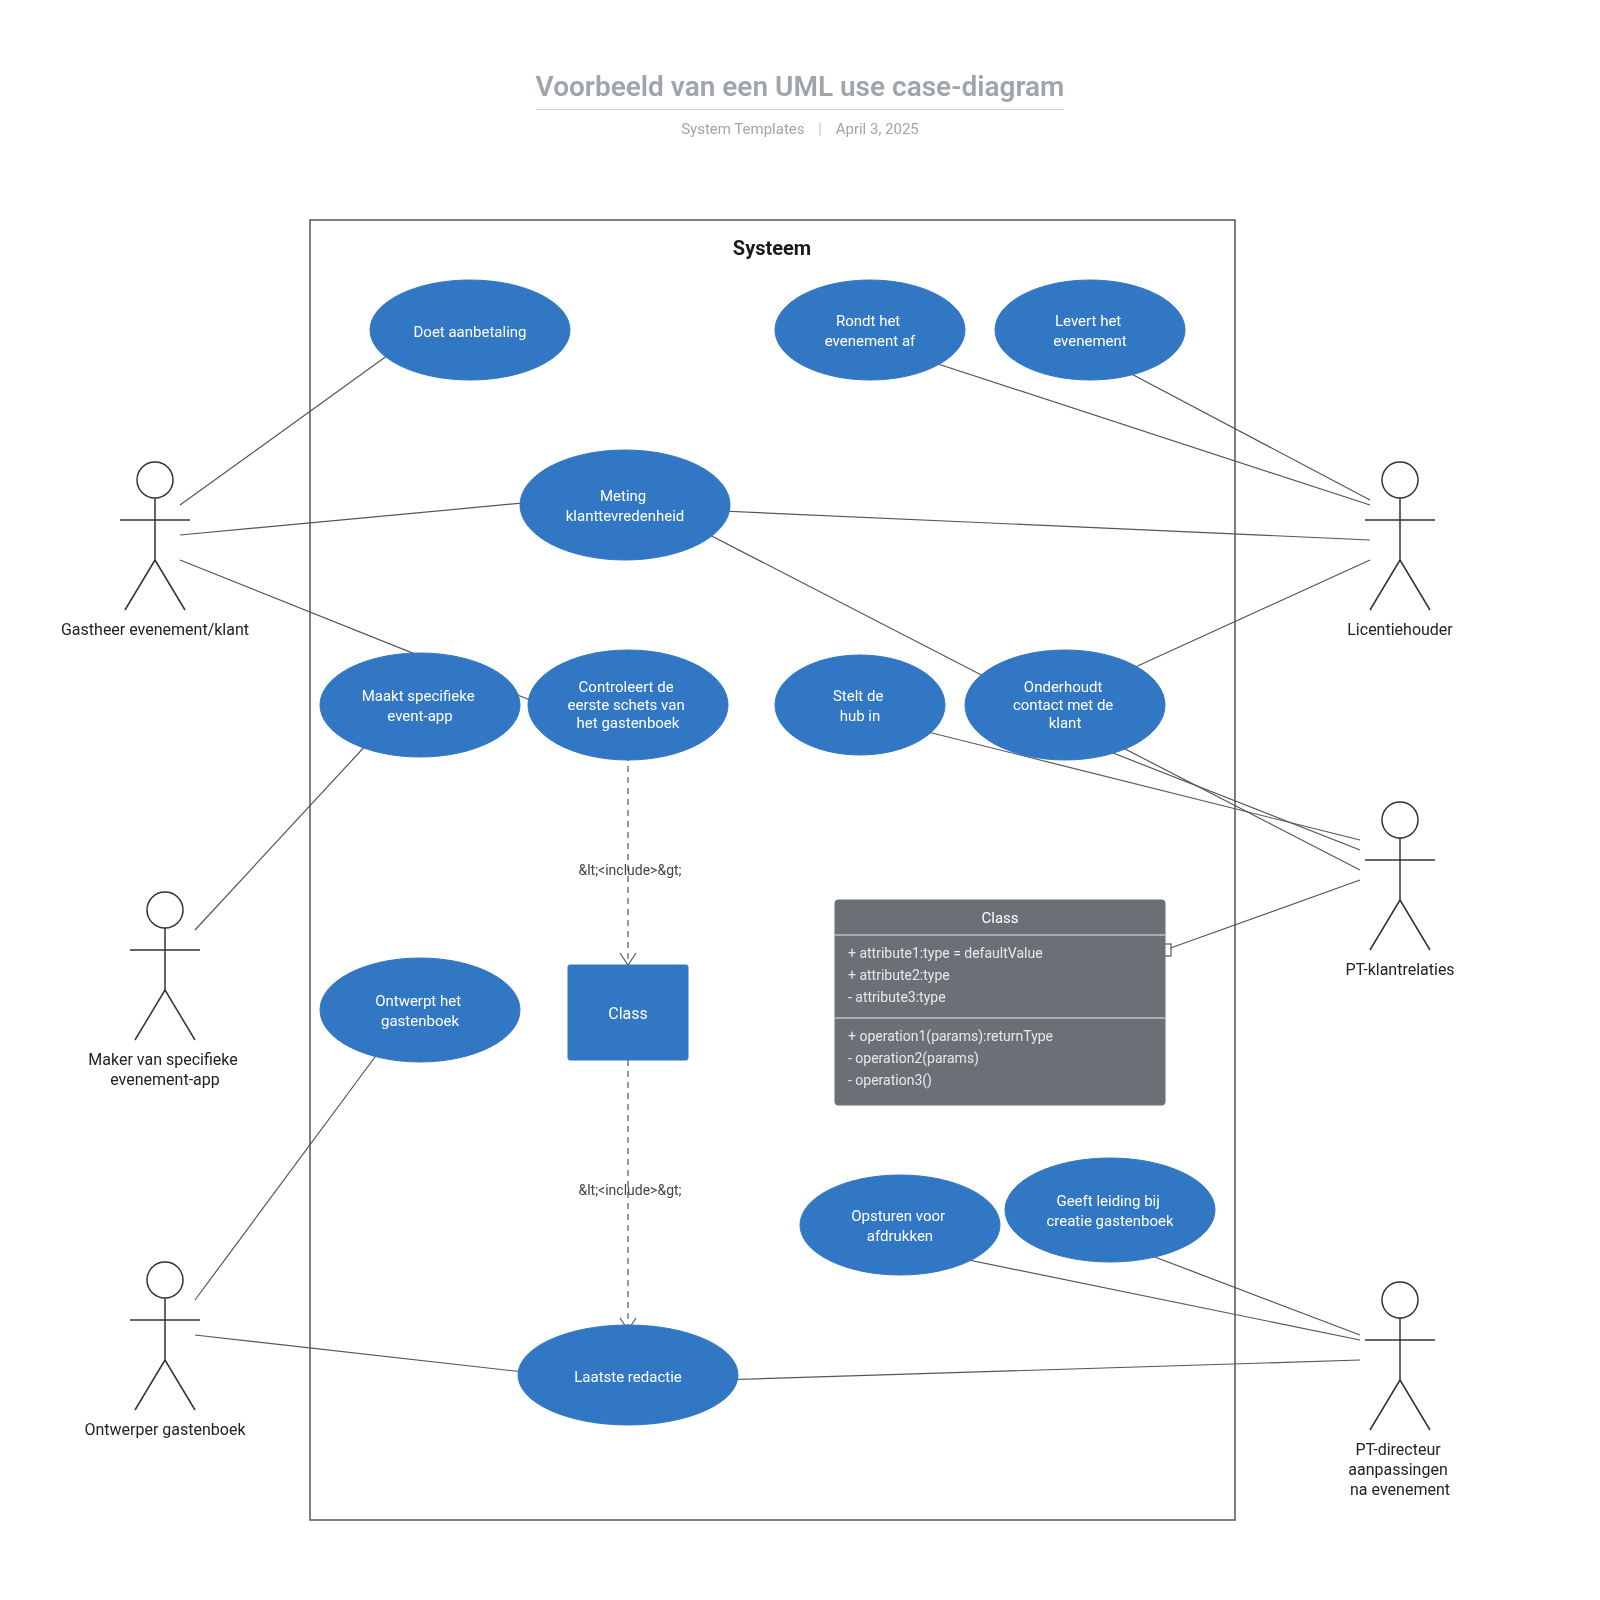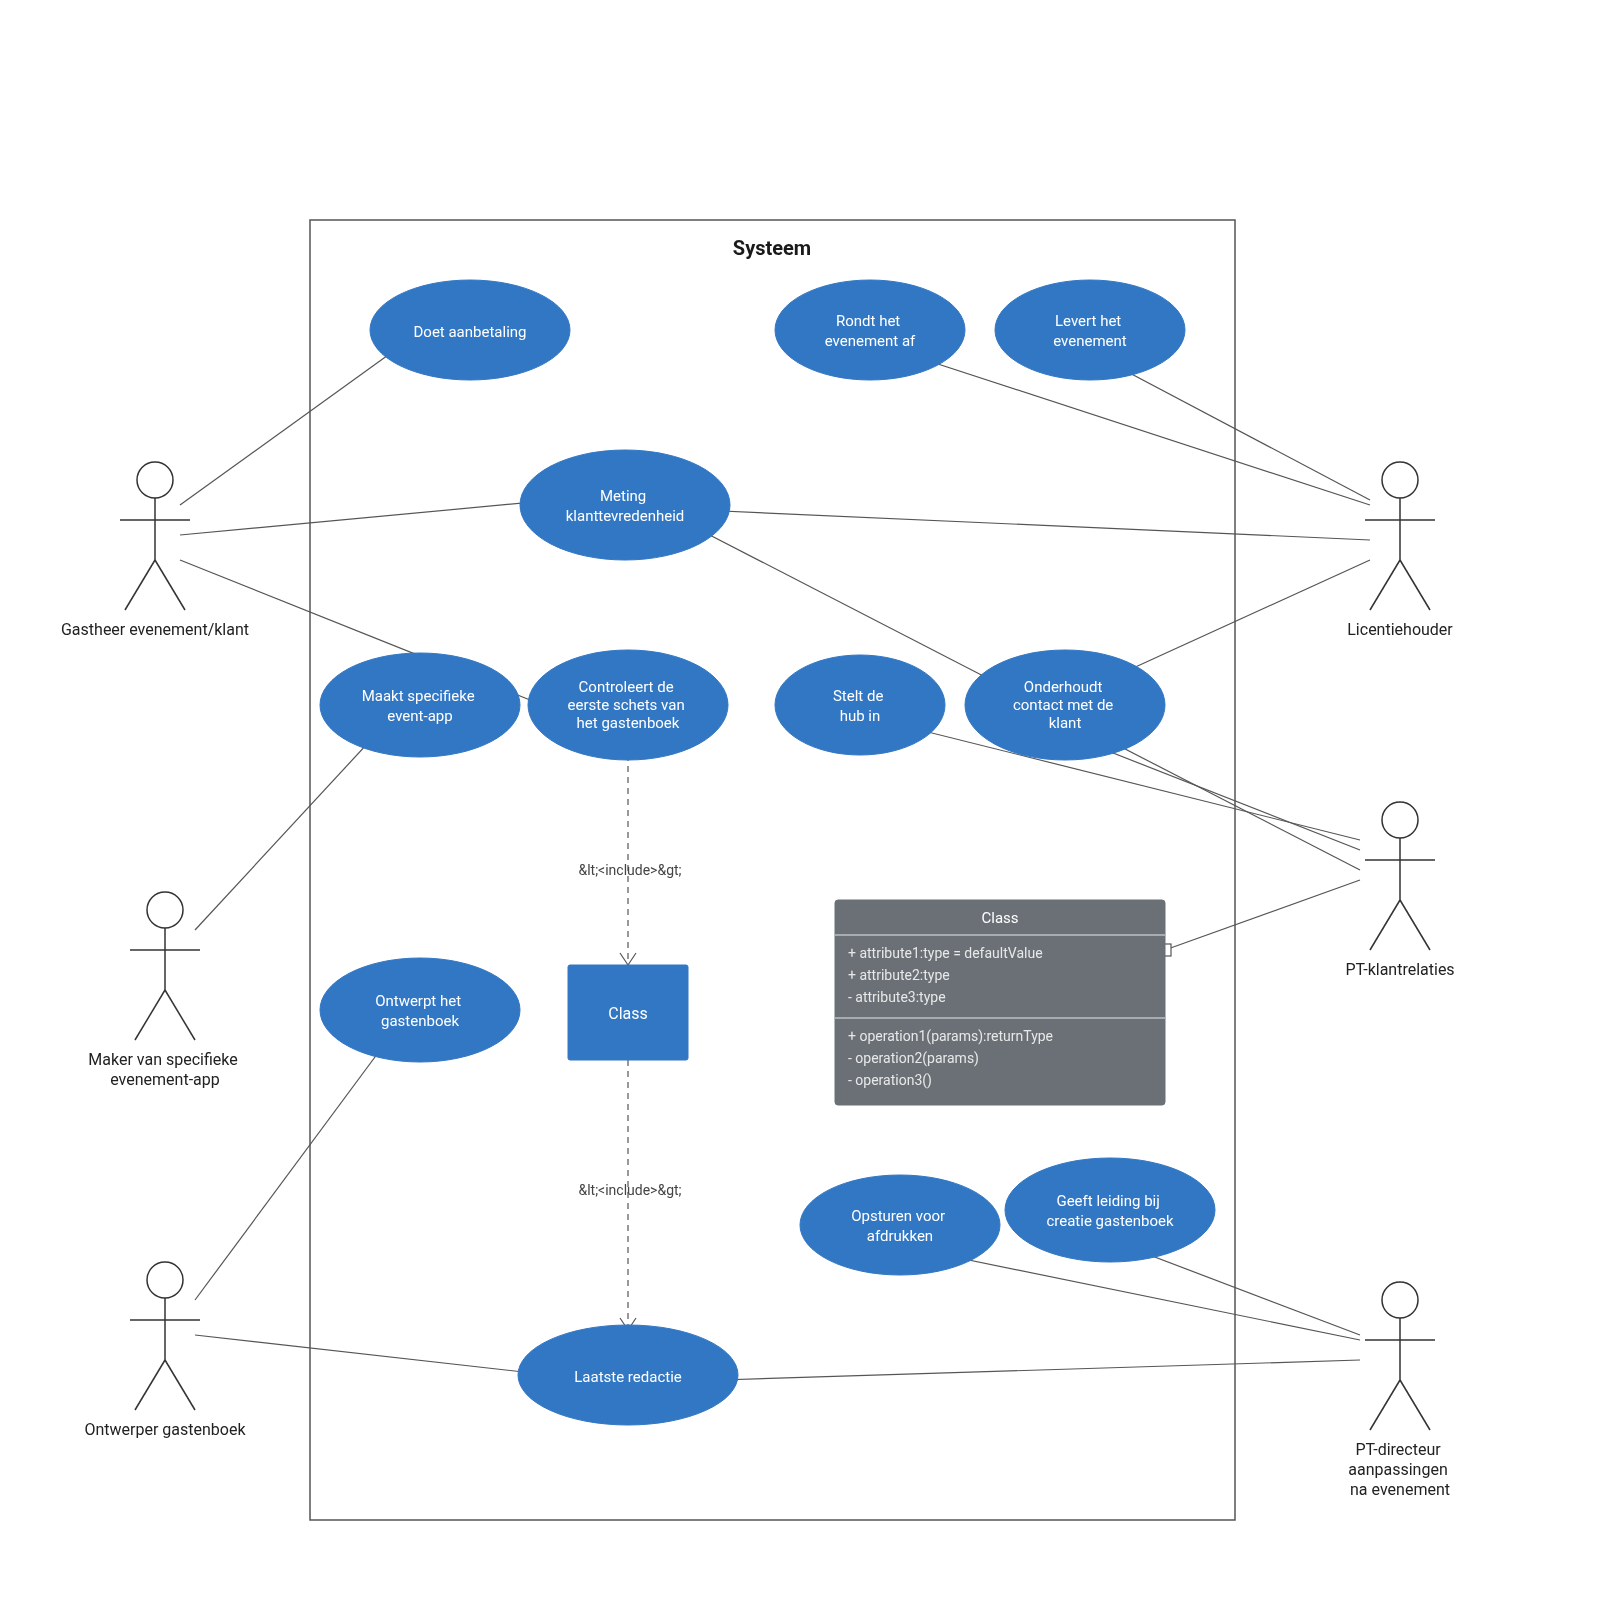--- a/index.html
+++ b/index.html
@@ -118,20 +118,28 @@
   .arrowhead {
     fill: none;
     stroke: #555;
     stroke-width: 1.2;
   }
 </style>
 </head>
 <body>
 
 <div class="page">
+  <div class="header">
+    <div class="title">Voorbeeld van een UML use case-diagram</div>
+    <div class="subline">
+      <span>System Templates</span>
+      <span class="sep">|</span>
+      <span>April 3, 2025</span>
+    </div>
+  </div>
 
   <svg width="1600" height="1600">
 
     <rect x="310" y="220" width="925" height="1300" fill="none" stroke="#555" stroke-width="1.5"></rect>
     <text x="772" y="255" class="systembox-label" text-anchor="middle">Systeem</text>
 
     <line class="conn" x1="180" y1="505" x2="402" y2="345"></line>
 
     <line class="conn" x1="180" y1="535" x2="555" y2="500"></line>
 

